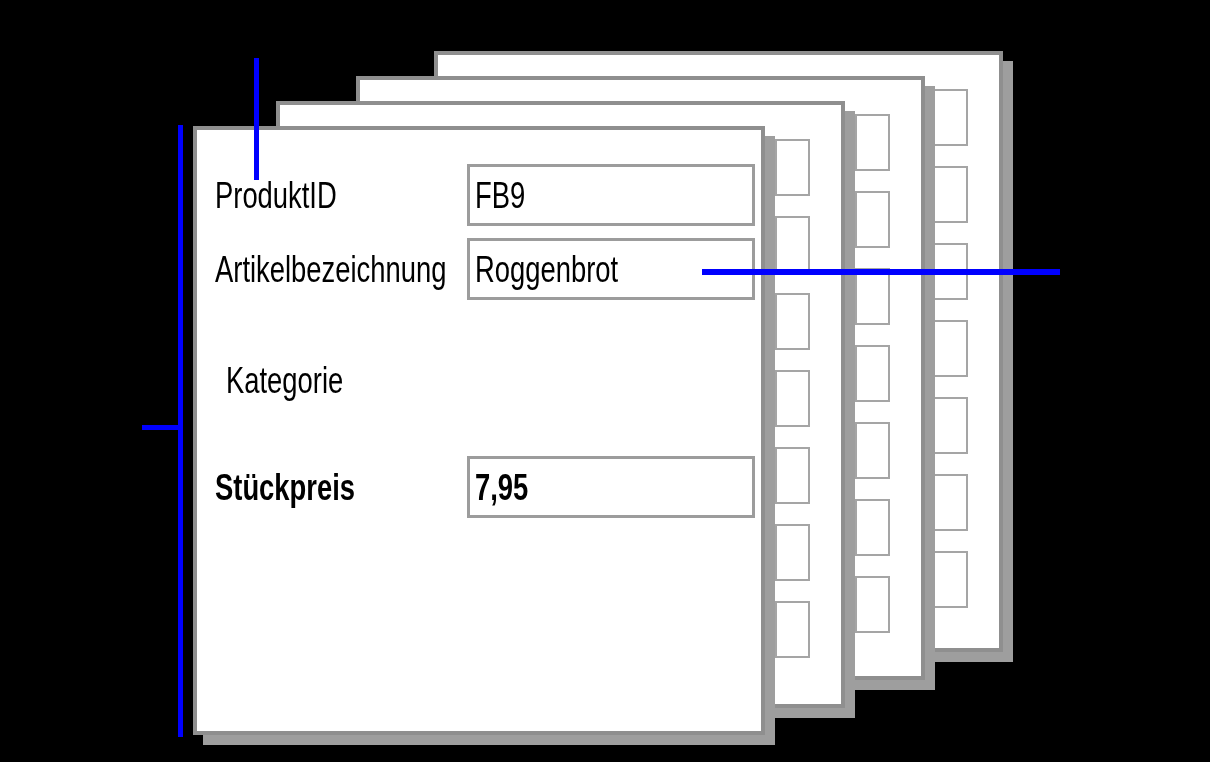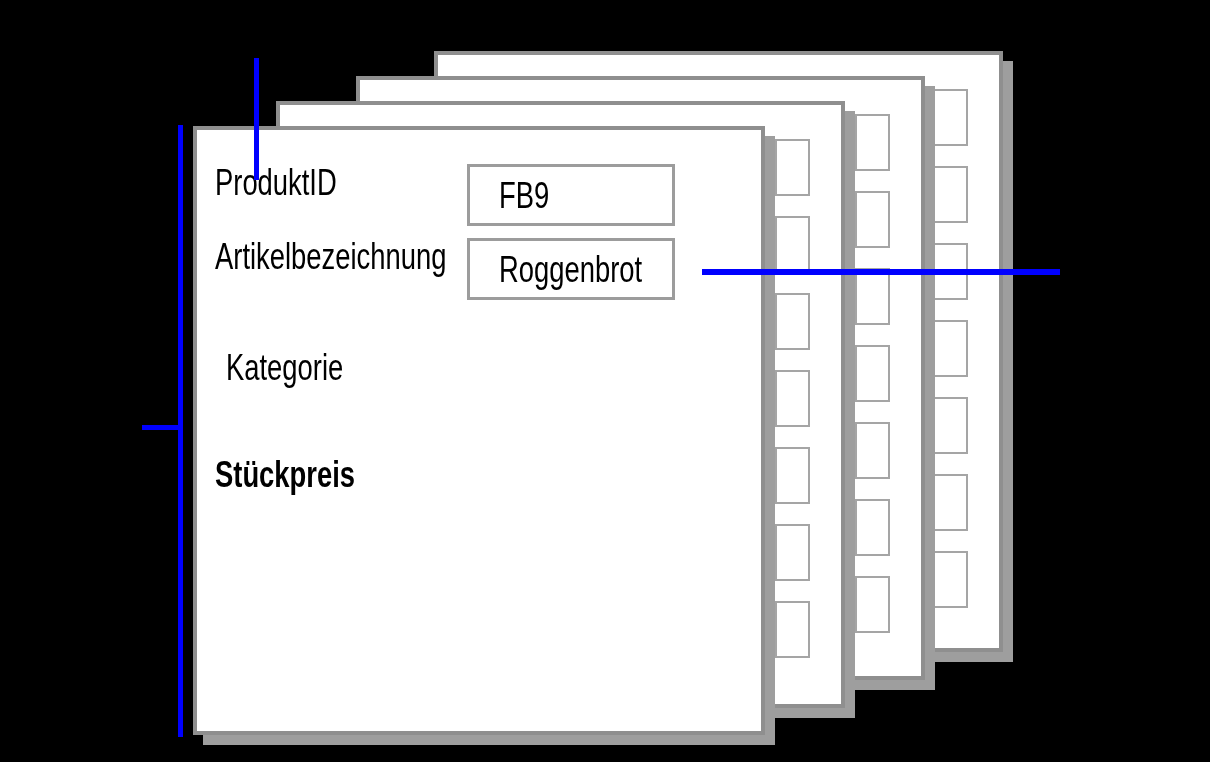--- a/index.html
+++ b/index.html
@@ -38,30 +38,30 @@
   
   .frow { position: absolute; left: 0; width: 100%; height: 62px; }
   .frow.r0 { top: 34px; }
   .frow.r1 { top: 108px; }
   .frow.r2 { top: 219px; margin-left: 11px; }
   .frow.r3 { top: 326px; font-weight: bold; }
   .frow.r4 { top: 403px; }
   .frow.r5 { top: 495px; }
   .flabel {
     position: absolute; left: 18px; top: 0; height: 100%;
-    display: flex; 
+    display: flex; align-items: center;
   }
   .vbox {
     position: absolute; left: 270px; top: 0;
-    width: 208px; height: 62px;
+    width: 288px; height: 62px;
     box-sizing: border-box;
     border: 3px solid #9c9c9c;
     background: #ffffff;
     display: flex; align-items: center;
-    padding-left: 29px;
+    padding-left: 5px;
   }
   
   .ctext {
     display: inline-block;
     font-size: 37px;
     line-height: 1;
     color: #000000;
     white-space: nowrap;
     transform: scaleX(0.74);
     transform-origin: 0 50%;
@@ -138,20 +138,23 @@
     <div class="frow r2">
       <div class="flabel">
         <span class="ctext">Kategorie</span>
       </div>
     </div>
 
     <div class="frow r3">
       <div class="flabel">
         <span class="ctext">Stückpreis</span>
       </div>
+      <div class="vbox">
+        <span class="ctext">7,95</span>
+      </div>
     </div>
 
 
 
   </div>
 
   <div class="bline bline-top-vertical"></div>
   <div class="bline bline-left-vertical"></div>
   <div class="bline bline-left-tick"></div>
   <div class="bline bline-right-horizontal"></div>

